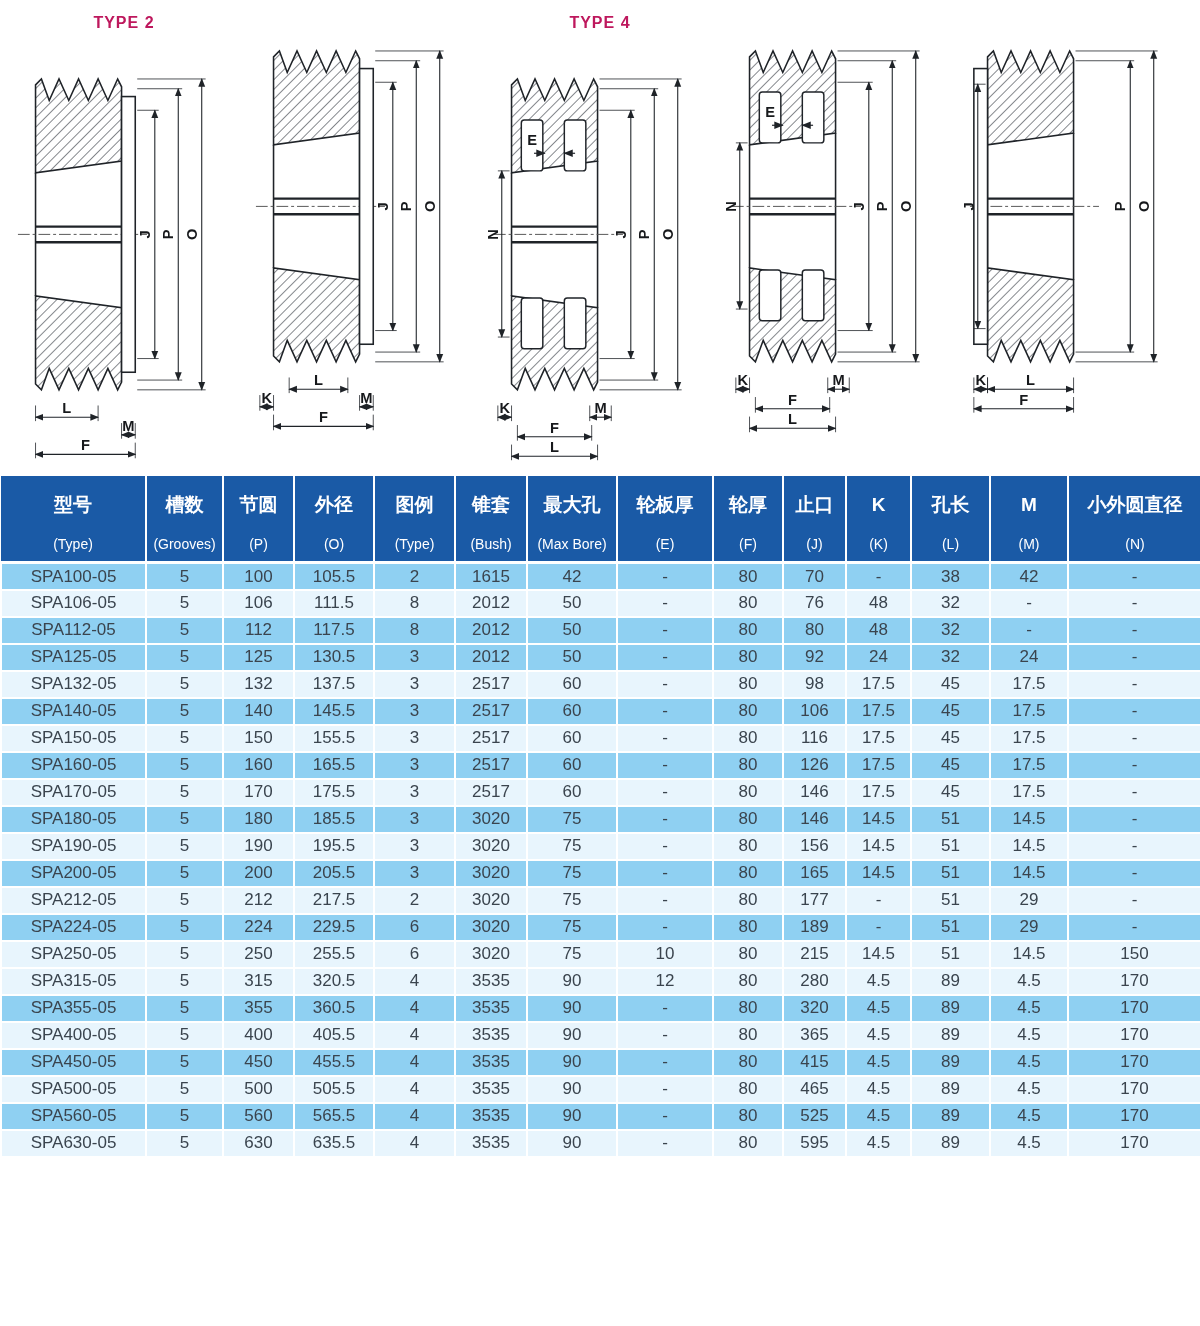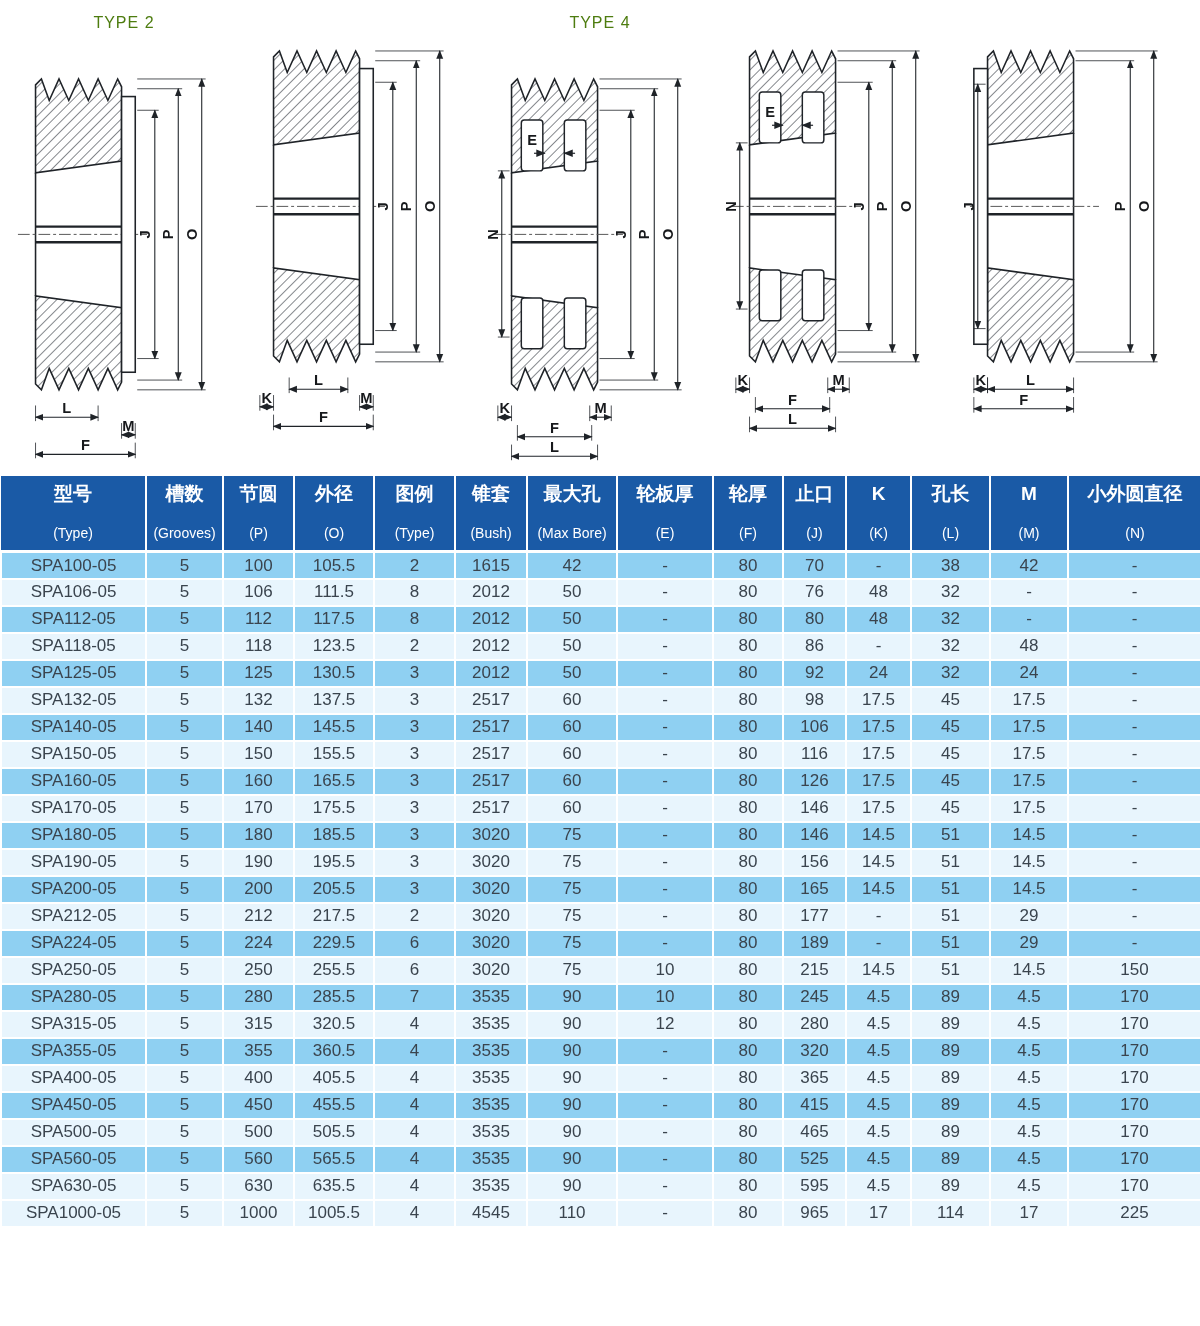--- a/index.html
+++ b/index.html
@@ -23,43 +23,43 @@
     align-items:flex-start;
     padding:6px 10px 2px;
   }
   .drawing{
     width:228px;
     margin:0;
     text-align:center;
   }
   .drawing-title{
     font-size:16px;
-    font-weight:normal;
+    font-weight:bold;
     letter-spacing:1px;
-    color:#4d7c0f;
+    color:#be185d;
     padding:8px 0 2px;
   }
   svg.pulley{width:225px;height:436px;display:block;margin:0 auto;}
   svg text.dim{
     font-family:"Liberation Sans",sans-serif;
     font-size:15px;
     font-weight:bold;
     fill:#17191c;
   }
   
   .spec-table-section{padding-top:4px;}
   table.spec{
     width:1200px;
     border-collapse:collapse;
     table-layout:fixed;
   }
   table.spec th{
     background:var(--header-bg);
     color:#ffffff;
-    padding:7px 2px 8px;
+    padding:18px 2px 8px;
     border-left:2px solid #ffffff;
     border-bottom:3px solid #ffffff;
     vertical-align:middle;
   }
   table.spec th:first-child{border-left:none;}
   .h-zh{font-size:19px;font-weight:bold;line-height:1.2;}
   .h-en{font-size:14px;font-weight:normal;line-height:1.25;margin-top:19px;}
   table.spec td{
     height:27px;
     text-align:center;
@@ -426,36 +426,20 @@
           <td>2012</td>
           <td>50</td>
           <td>-</td>
           <td>80</td>
           <td>80</td>
           <td>48</td>
           <td>32</td>
           <td>-</td>
           <td>-</td>
         </tr>
-        <tr class="even">
-          <td>SPA118-05</td>
-          <td>5</td>
-          <td>118</td>
-          <td>123.5</td>
-          <td>2</td>
-          <td>2012</td>
-          <td>50</td>
-          <td>-</td>
-          <td>80</td>
-          <td>86</td>
-          <td>-</td>
-          <td>32</td>
-          <td>48</td>
-          <td>-</td>
-        </tr>
         <tr class="odd">
           <td>SPA125-05</td>
           <td>5</td>
           <td>125</td>
           <td>130.5</td>
           <td>3</td>
           <td>2012</td>
           <td>50</td>
           <td>-</td>
           <td>80</td>
@@ -634,36 +618,20 @@
           <td>3020</td>
           <td>75</td>
           <td>10</td>
           <td>80</td>
           <td>215</td>
           <td>14.5</td>
           <td>51</td>
           <td>14.5</td>
           <td>150</td>
         </tr>
-        <tr class="odd">
-          <td>SPA280-05</td>
-          <td>5</td>
-          <td>280</td>
-          <td>285.5</td>
-          <td>7</td>
-          <td>3535</td>
-          <td>90</td>
-          <td>10</td>
-          <td>80</td>
-          <td>245</td>
-          <td>4.5</td>
-          <td>89</td>
-          <td>4.5</td>
-          <td>170</td>
-        </tr>
         <tr class="even">
           <td>SPA315-05</td>
           <td>5</td>
           <td>315</td>
           <td>320.5</td>
           <td>4</td>
           <td>3535</td>
           <td>90</td>
           <td>12</td>
           <td>80</td>
@@ -762,31 +730,15 @@
           <td>3535</td>
           <td>90</td>
           <td>-</td>
           <td>80</td>
           <td>595</td>
           <td>4.5</td>
           <td>89</td>
           <td>4.5</td>
           <td>170</td>
         </tr>
-        <tr class="even">
-          <td>SPA1000-05</td>
-          <td>5</td>
-          <td>1000</td>
-          <td>1005.5</td>
-          <td>4</td>
-          <td>4545</td>
-          <td>110</td>
-          <td>-</td>
-          <td>80</td>
-          <td>965</td>
-          <td>17</td>
-          <td>114</td>
-          <td>17</td>
-          <td>225</td>
-        </tr>
       </tbody>
   </table>
 </section>
 
 </body></html>

